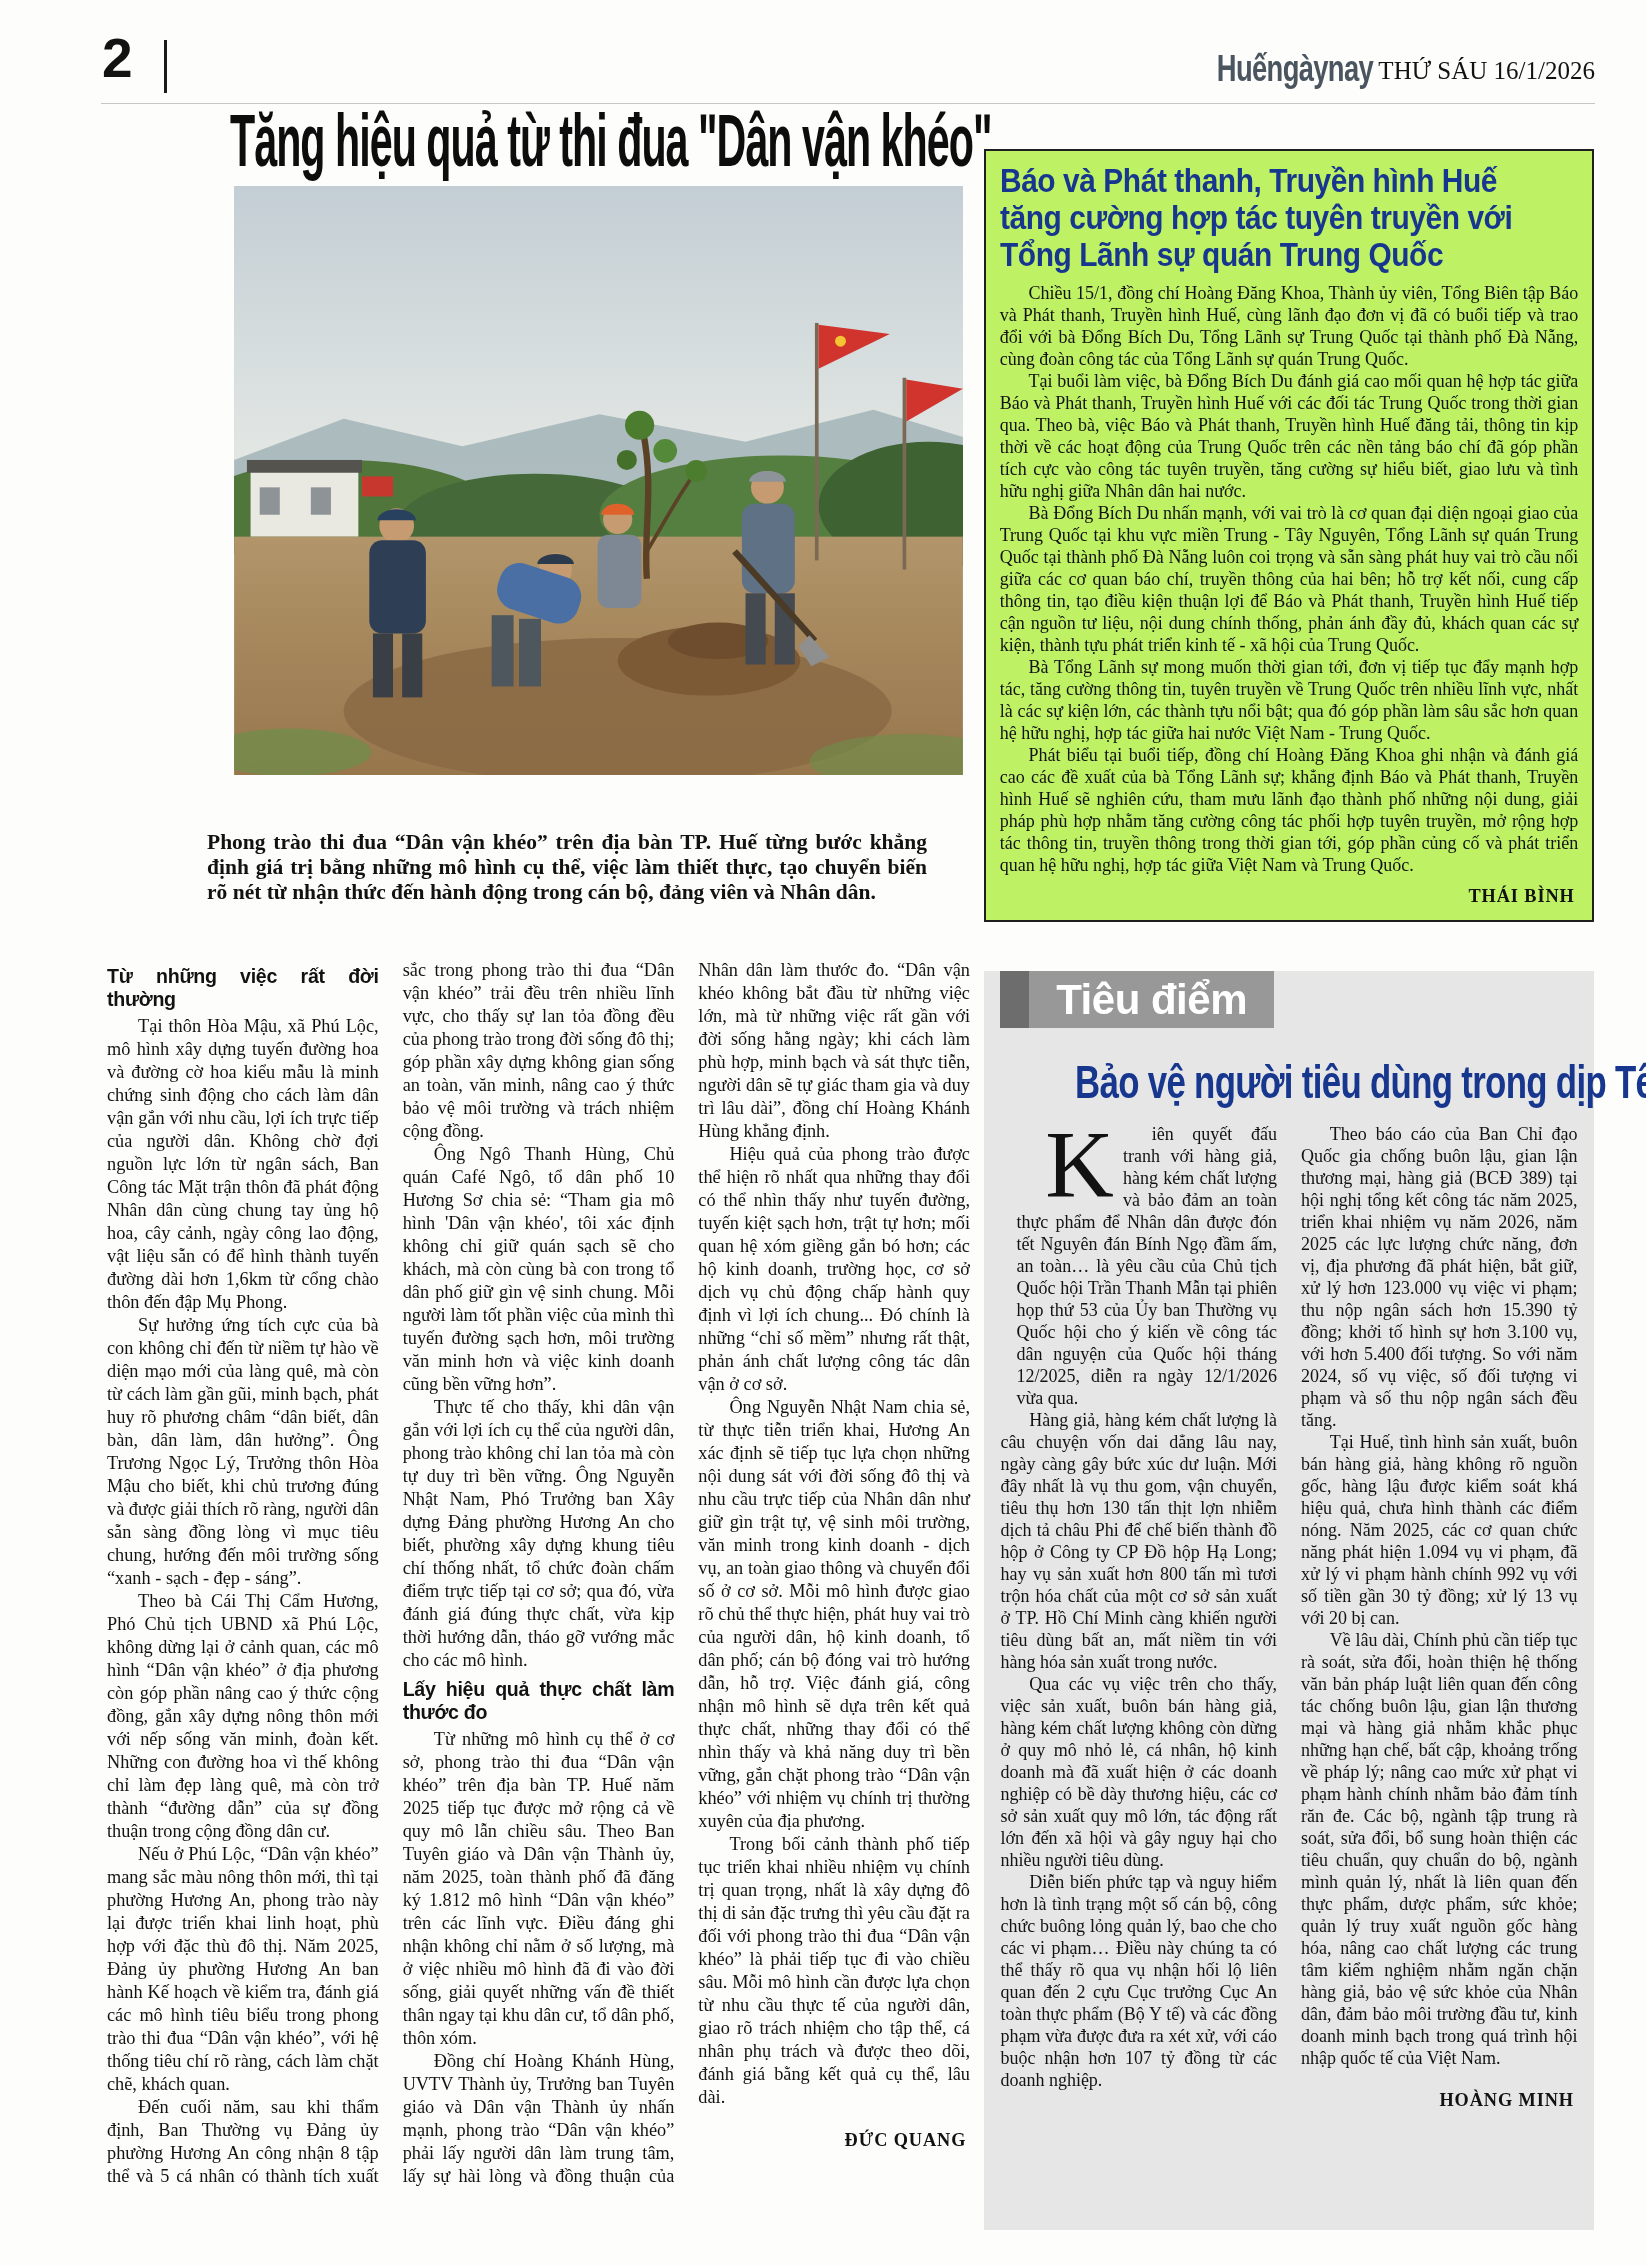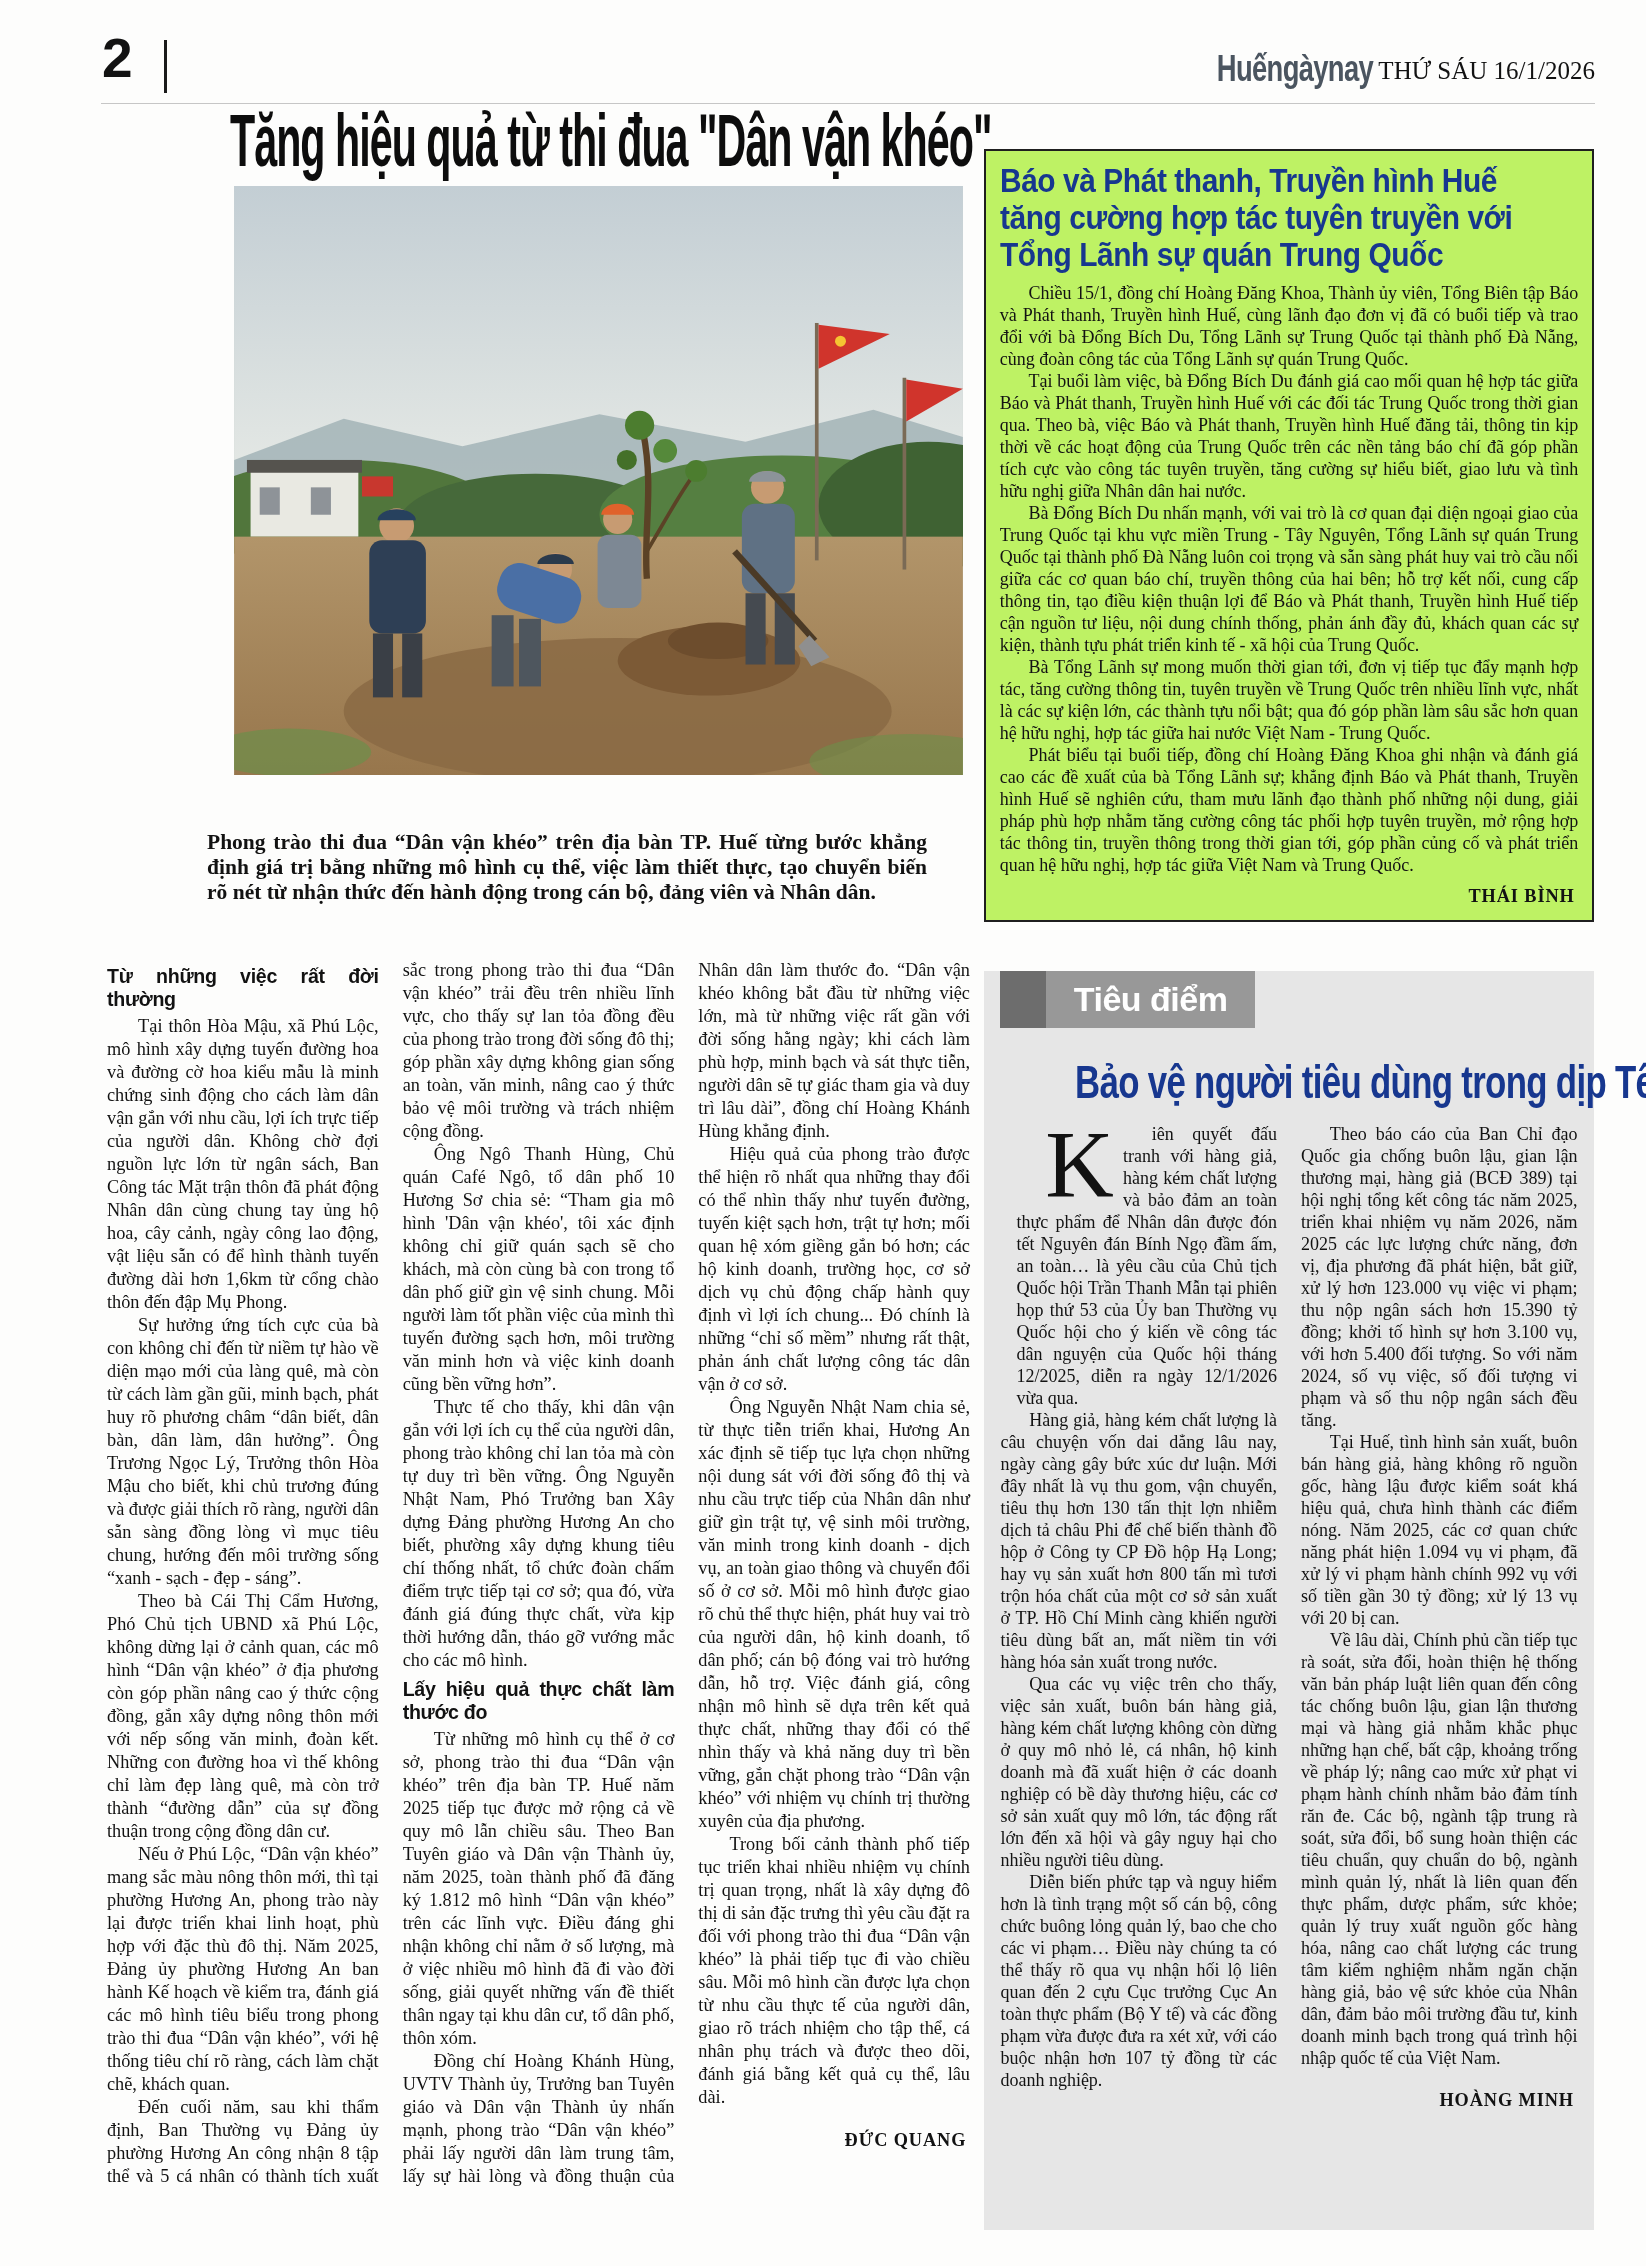--- a/index.html
+++ b/index.html
@@ -49,21 +49,21 @@
   .boxbody{font-size:18px;line-height:22px;text-align:justify;}
   .boxbody .para{text-indent:1.6em;}
   .boxbody .byline{margin-top:9.1px;}
 
   
   .focus{position:absolute;top:822px;left:0;right:0;background:#e6e6e6;box-sizing:border-box;
          padding:0 16.4px 16.4px;min-height:1259px;}
   .focus-label-row{display:flex;height:57px;width:274px;}
   .label-square{width:46px;background:#6d6d6d;}
   .focus-label{background:#989898;color:#fff;font-family:"Liberation Sans","DejaVu Sans",sans-serif;
-               font-weight:bold;font-size:34px;display:flex;align-items:center;padding:0 27.4px;
+               font-weight:bold;font-size:42px;display:flex;align-items:center;padding:0 27.4px;
                white-space:nowrap;letter-spacing:-0.5px;}
   .focushead{margin:25.6px 0 14.6px;text-align:center;color:#17378f;
              font-family:"Liberation Sans","DejaVu Sans",sans-serif;font-weight:bold;font-size:47px;
              white-space:nowrap;transform:scaleX(.74);transform-origin:center top;letter-spacing:-0.9px;}
   .focusbody{column-count:2;column-gap:24px;height:1037px;font-size:18px;line-height:22px;text-align:justify;}
   .focusbody .para{text-indent:1.6em;}
   .dropcap{text-indent:0;margin-left:16px;}
   .dropcap::first-letter{float:left;font-size:95px;line-height:73px;padding:5.5px 9.1px 0 0;font-weight:400;}
 </style>
 </head>

